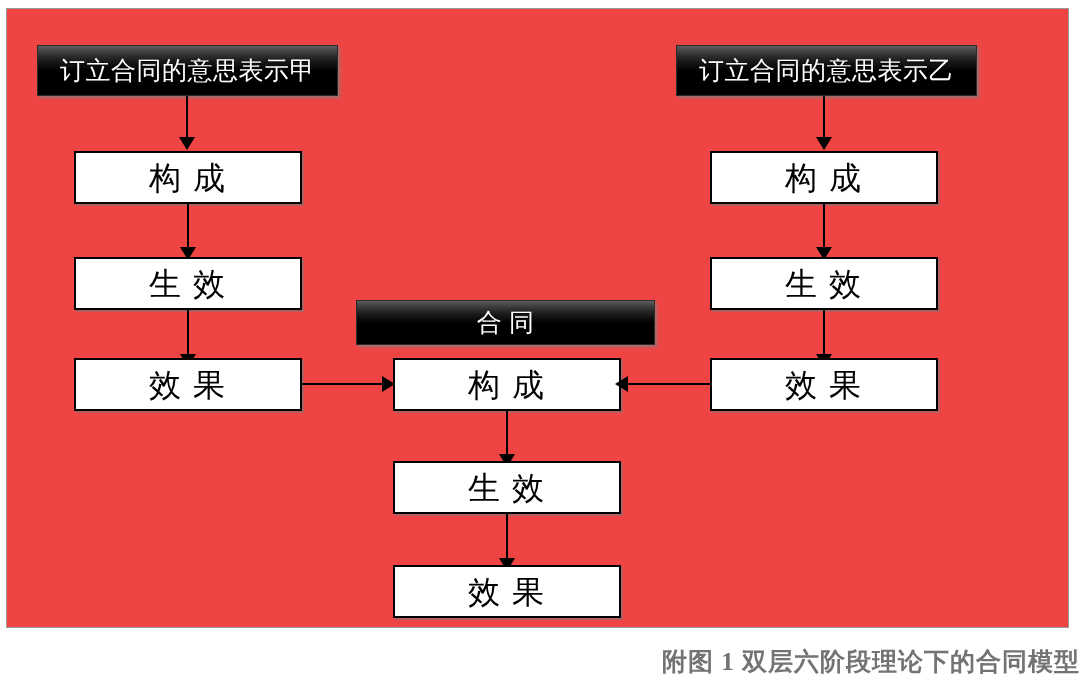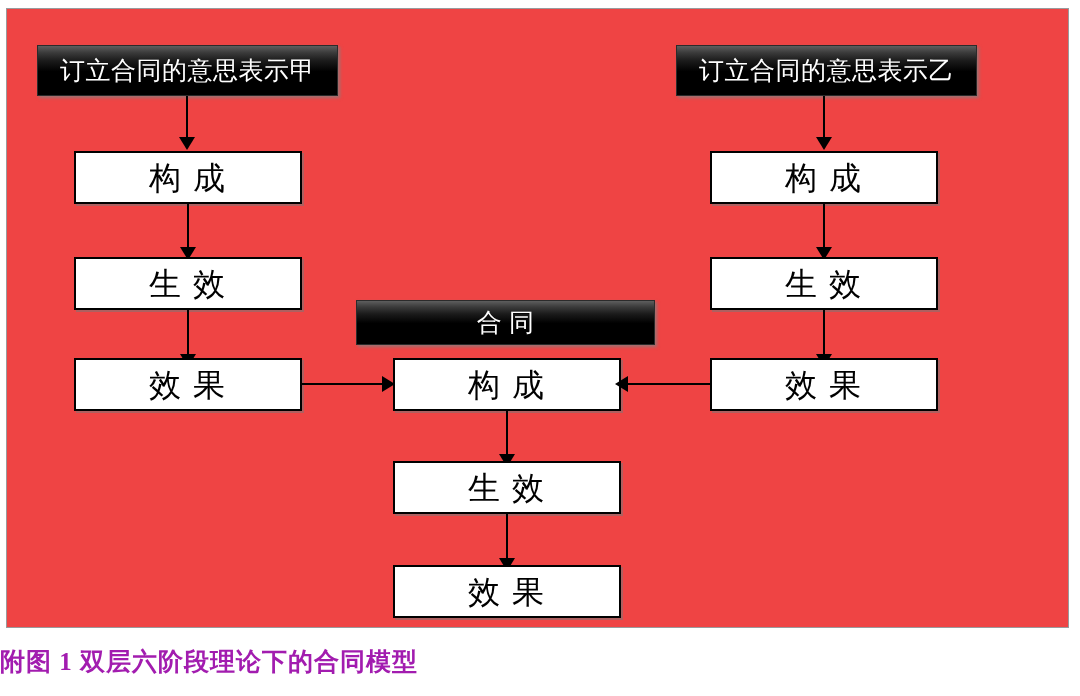--- a/index.html
+++ b/index.html
@@ -96,25 +96,25 @@
     border-top: 8px solid transparent;
     border-bottom: 8px solid transparent;
     border-right: 13px solid #000000;
   }
   
   #figure-caption {
     position: absolute;
     left: 0;
     top: 645px;
     width: 1080px;
-    text-align: left;
+    text-align: right;
     font-family: "Liberation Serif", "DejaVu Serif", serif;
     font-weight: bold;
     font-size: 25px;
-    color: #a21caf;
+    color: #737373;
     letter-spacing: 1px;
   }
 </style>
 </head>
 <body>
 
 <div id="figure-root">
 
   <div id="diagram-frame">
 

